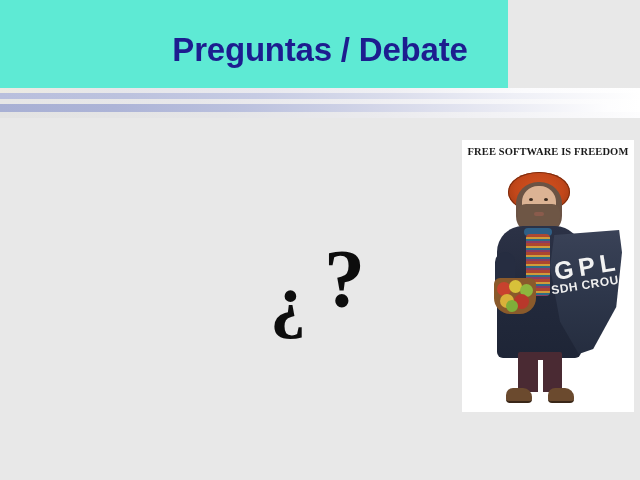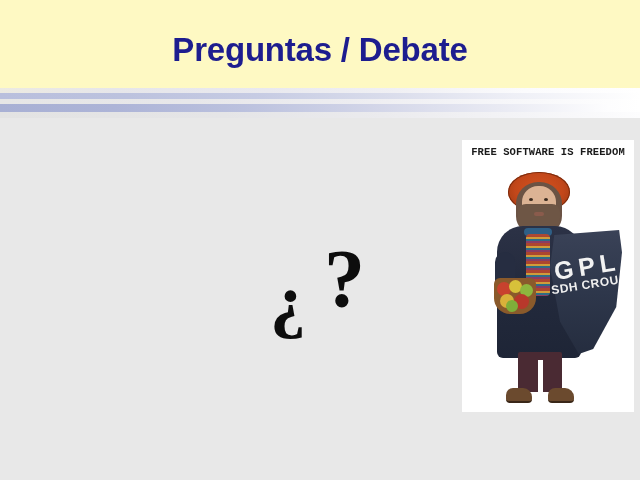--- a/index.html
+++ b/index.html
@@ -16,23 +16,23 @@
     width: 640px;
     height: 480px;
     overflow: hidden;
     background: #e8e8e8;
   }
 
   
   .header-area {
     position: absolute;
     left: 0; top: 0;
-    width: 640px;
+    width: 508px;
     height: 88px;
-    background: #fef9c3;
+    background: #5eead4;
   }
 
   .slide-title {
     position: absolute;
     left: 0;
     top: 31px;
     width: 640px;
     text-align: center;
     font-family: "Liberation Sans", sans-serif;
     font-size: 33px;
@@ -132,21 +132,21 @@
     height: 272px;
     background: #ffffff;
     overflow: hidden;
   }
   .photo-caption {
     position: absolute;
     left: 0;
     top: 6px;
     width: 172px;
     text-align: center;
-    font-family: Liberation Mono, monospace;
+    font-family: Liberation Serif, serif;
     font-size: 10.5px;
     font-weight: bold;
     color: #1b1b1b;
     letter-spacing: 0.1px;
     white-space: nowrap;
   }
   .photo-stage {
     position: absolute;
     left: 0;
     top: 20px;

